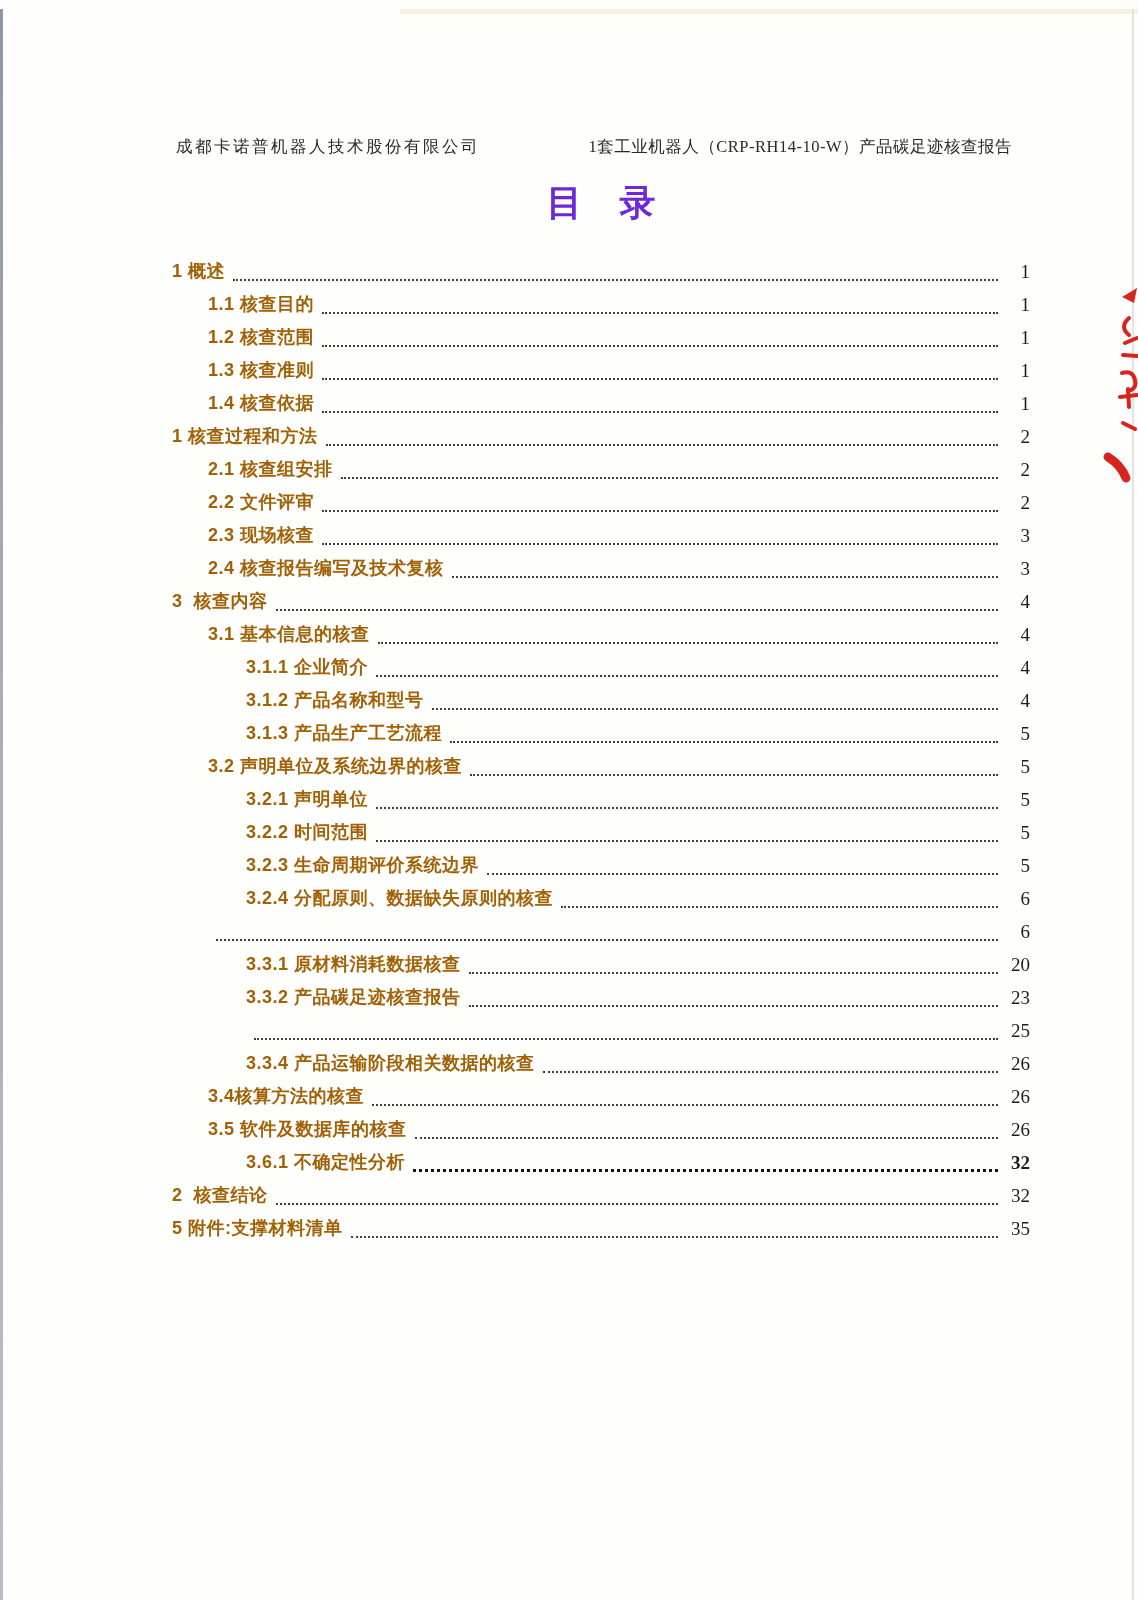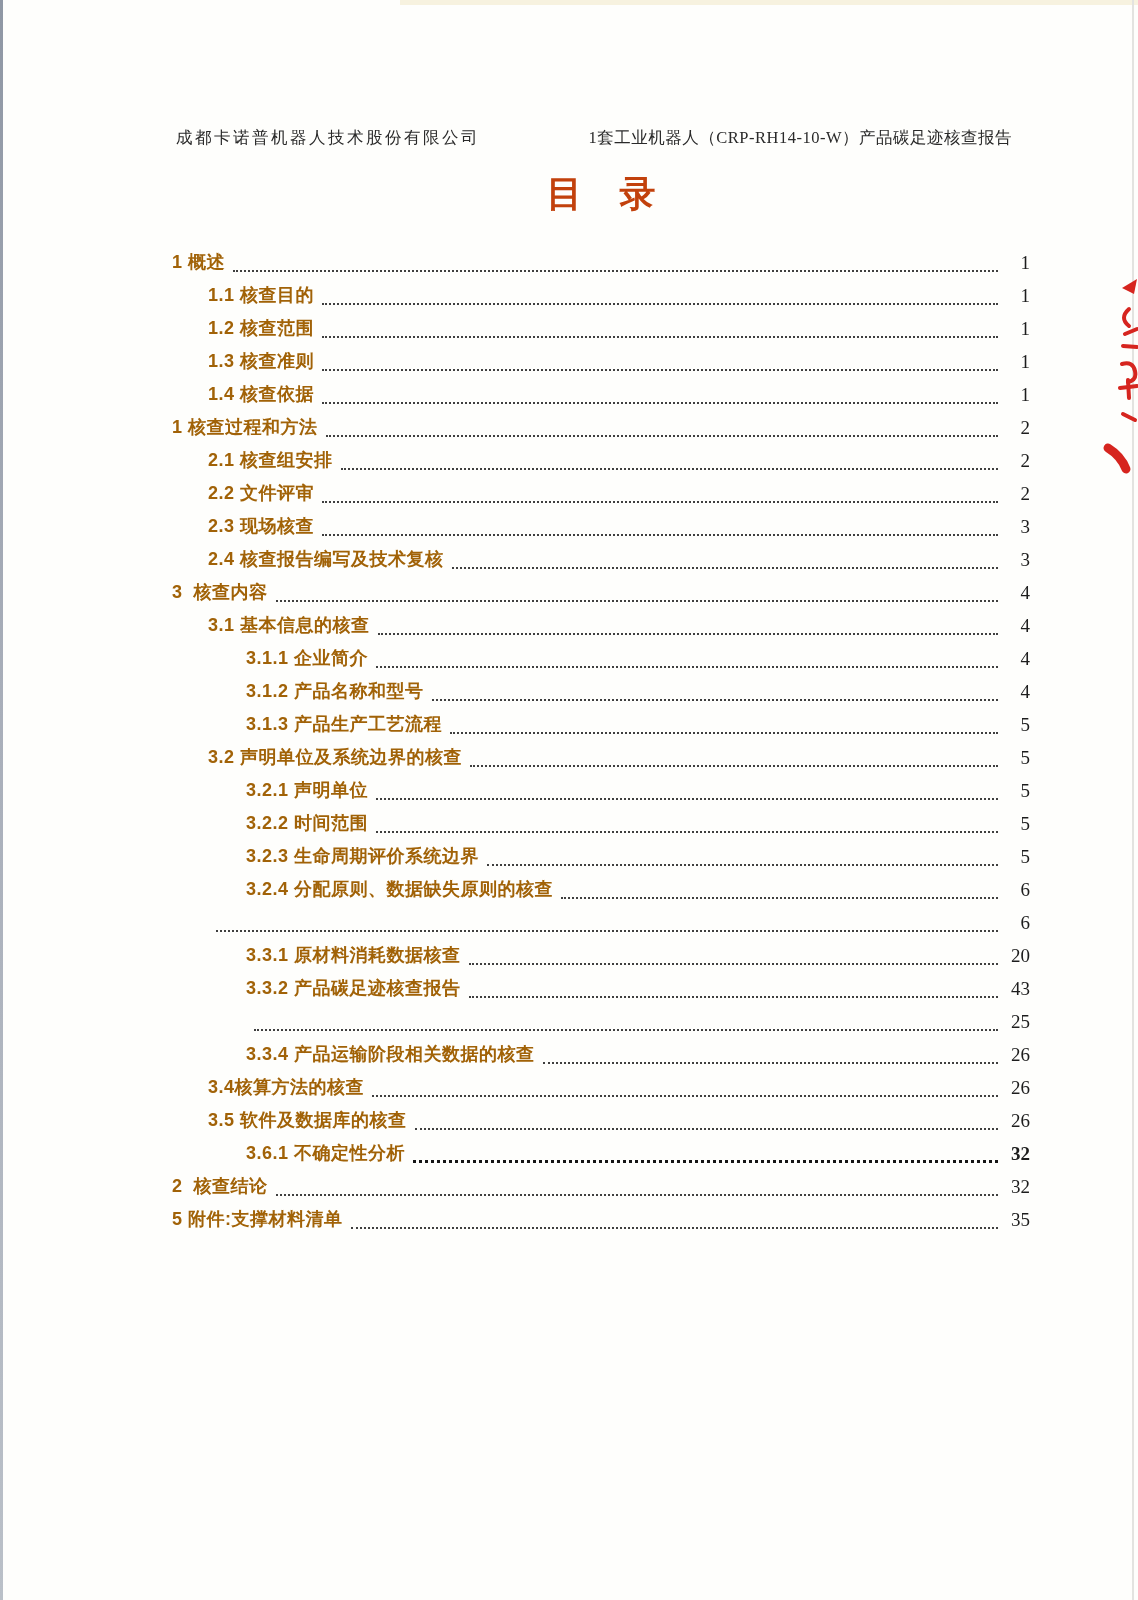--- a/index.html
+++ b/index.html
@@ -1,37 +1,37 @@
 <!DOCTYPE html>
 <html><head>
 <meta charset="utf-8">
 <style>
   html,body{margin:0;padding:0;}
   body{
     width:1138px;height:1600px;position:relative;overflow:hidden;
     background:#fefefc;
     font-family:"Liberation Sans","DejaVu Sans",sans-serif;
   }
-  .page{position:absolute;inset:0;}
+  .page{position:absolute;inset:0;margin-top:9px;}
   
   .edge-left{position:absolute;left:0;top:0;width:3px;height:1600px;
     background:linear-gradient(180deg,#8f97a4 0%,#a9afba 45%,#bac0c8 100%);}
   .edge-top{position:absolute;left:400px;right:0;top:0;height:5px;background:#f7f2df;}
   .edge-right{position:absolute;left:1132px;top:0;width:2px;height:1600px;background:#e3e3e0;}
   
   .header{position:absolute;top:127px;left:176px;width:836px;
     display:flex;justify-content:space-between;align-items:baseline;
     font-family:"Liberation Serif","DejaVu Serif",serif;
     font-size:16.5px;color:#2a2a2a;}
   .h-left{letter-spacing:2.5px;white-space:nowrap;}
   .h-right{letter-spacing:0.5px;white-space:nowrap;}
   
   .title{position:absolute;top:170px;left:172px;width:858px;margin:0;
     text-align:center;font-family:"Liberation Serif","DejaVu Serif",serif;
-    font-weight:700;font-size:36px;color:#c2410c;
+    font-weight:700;font-size:36px;color:#6d28d9;
     letter-spacing:14px;text-indent:14px;white-space:pre;}
   
   .toc{position:absolute;top:246px;left:172px;width:858px;color:#141414;}
   .toc-row{display:flex;height:33px;}
   .label{line-height:33px;font-weight:700;font-size:18px;white-space:pre;
     letter-spacing:0.5px;color:#a16207;}
   .lvl2{padding-left:36px;}
   .lvl3{padding-left:74px;}
   .dots{flex:1;position:relative;margin-left:8px;margin-right:6px;min-width:30px;}
   .dots::after{content:"";position:absolute;left:0;right:0;bottom:7px;
@@ -165,21 +165,21 @@
       <span class="pnum">6</span>
     </div>
       <div class="toc-row lvl3">
       <span class="label">3.3.1 原材料消耗数据核查</span>
       <span class="dots"></span>
       <span class="pnum">20</span>
     </div>
       <div class="toc-row lvl3">
       <span class="label">3.3.2 产品碳足迹核查报告</span>
       <span class="dots"></span>
-      <span class="pnum">43</span>
+      <span class="pnum">23</span>
     </div>
       <div class="toc-row lvl3">
       <span class="dots"></span>
       <span class="pnum">25</span>
     </div>
       <div class="toc-row lvl3">
       <span class="label">3.3.4 产品运输阶段相关数据的核查</span>
       <span class="dots"></span>
       <span class="pnum">26</span>
     </div>

